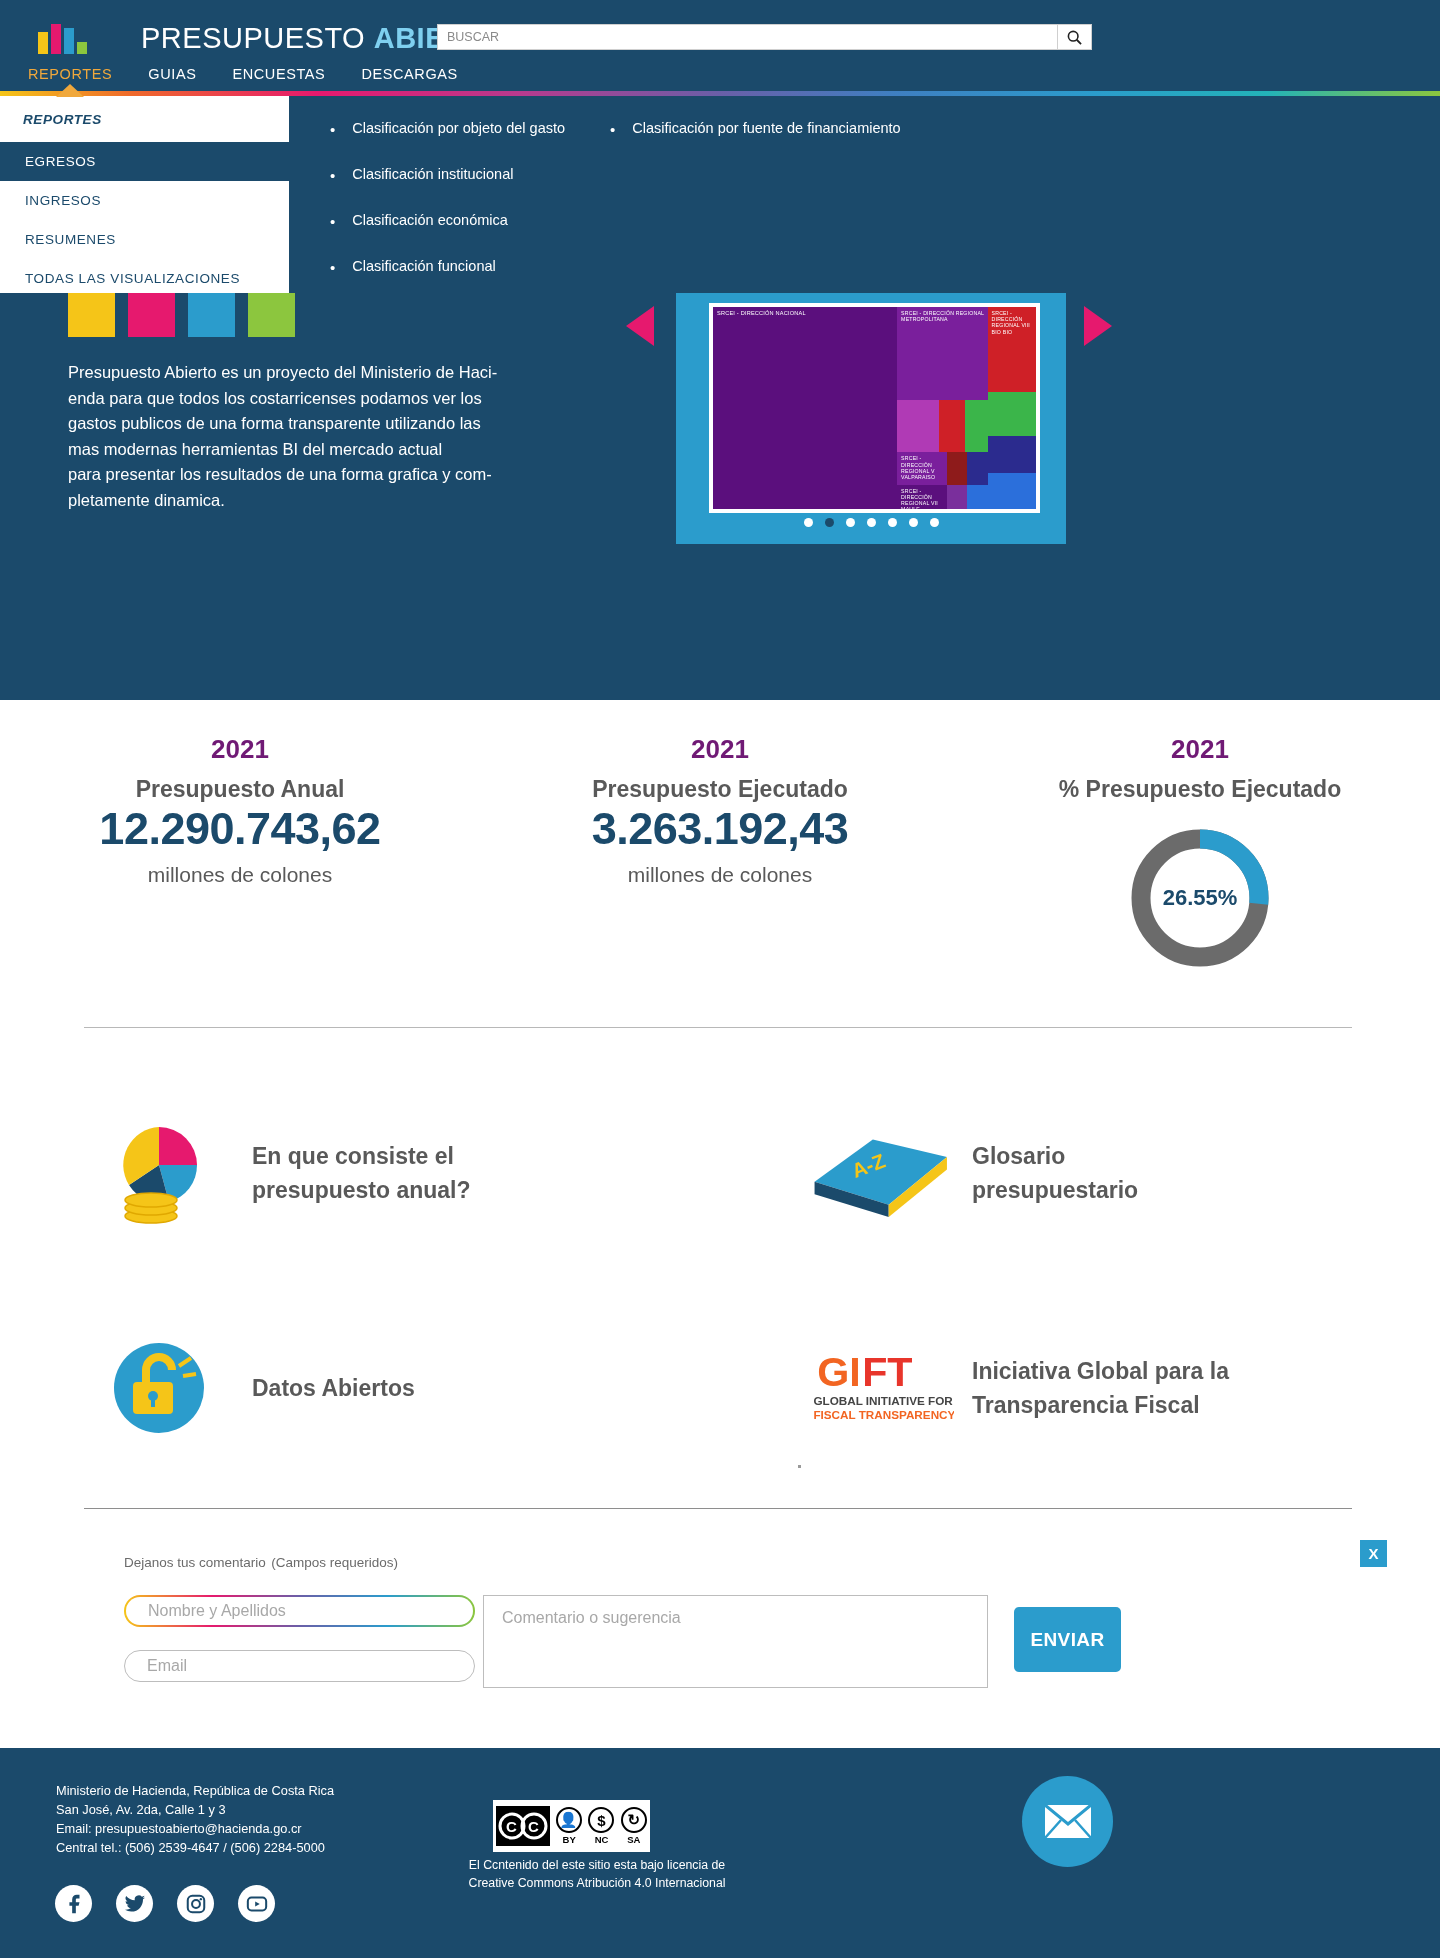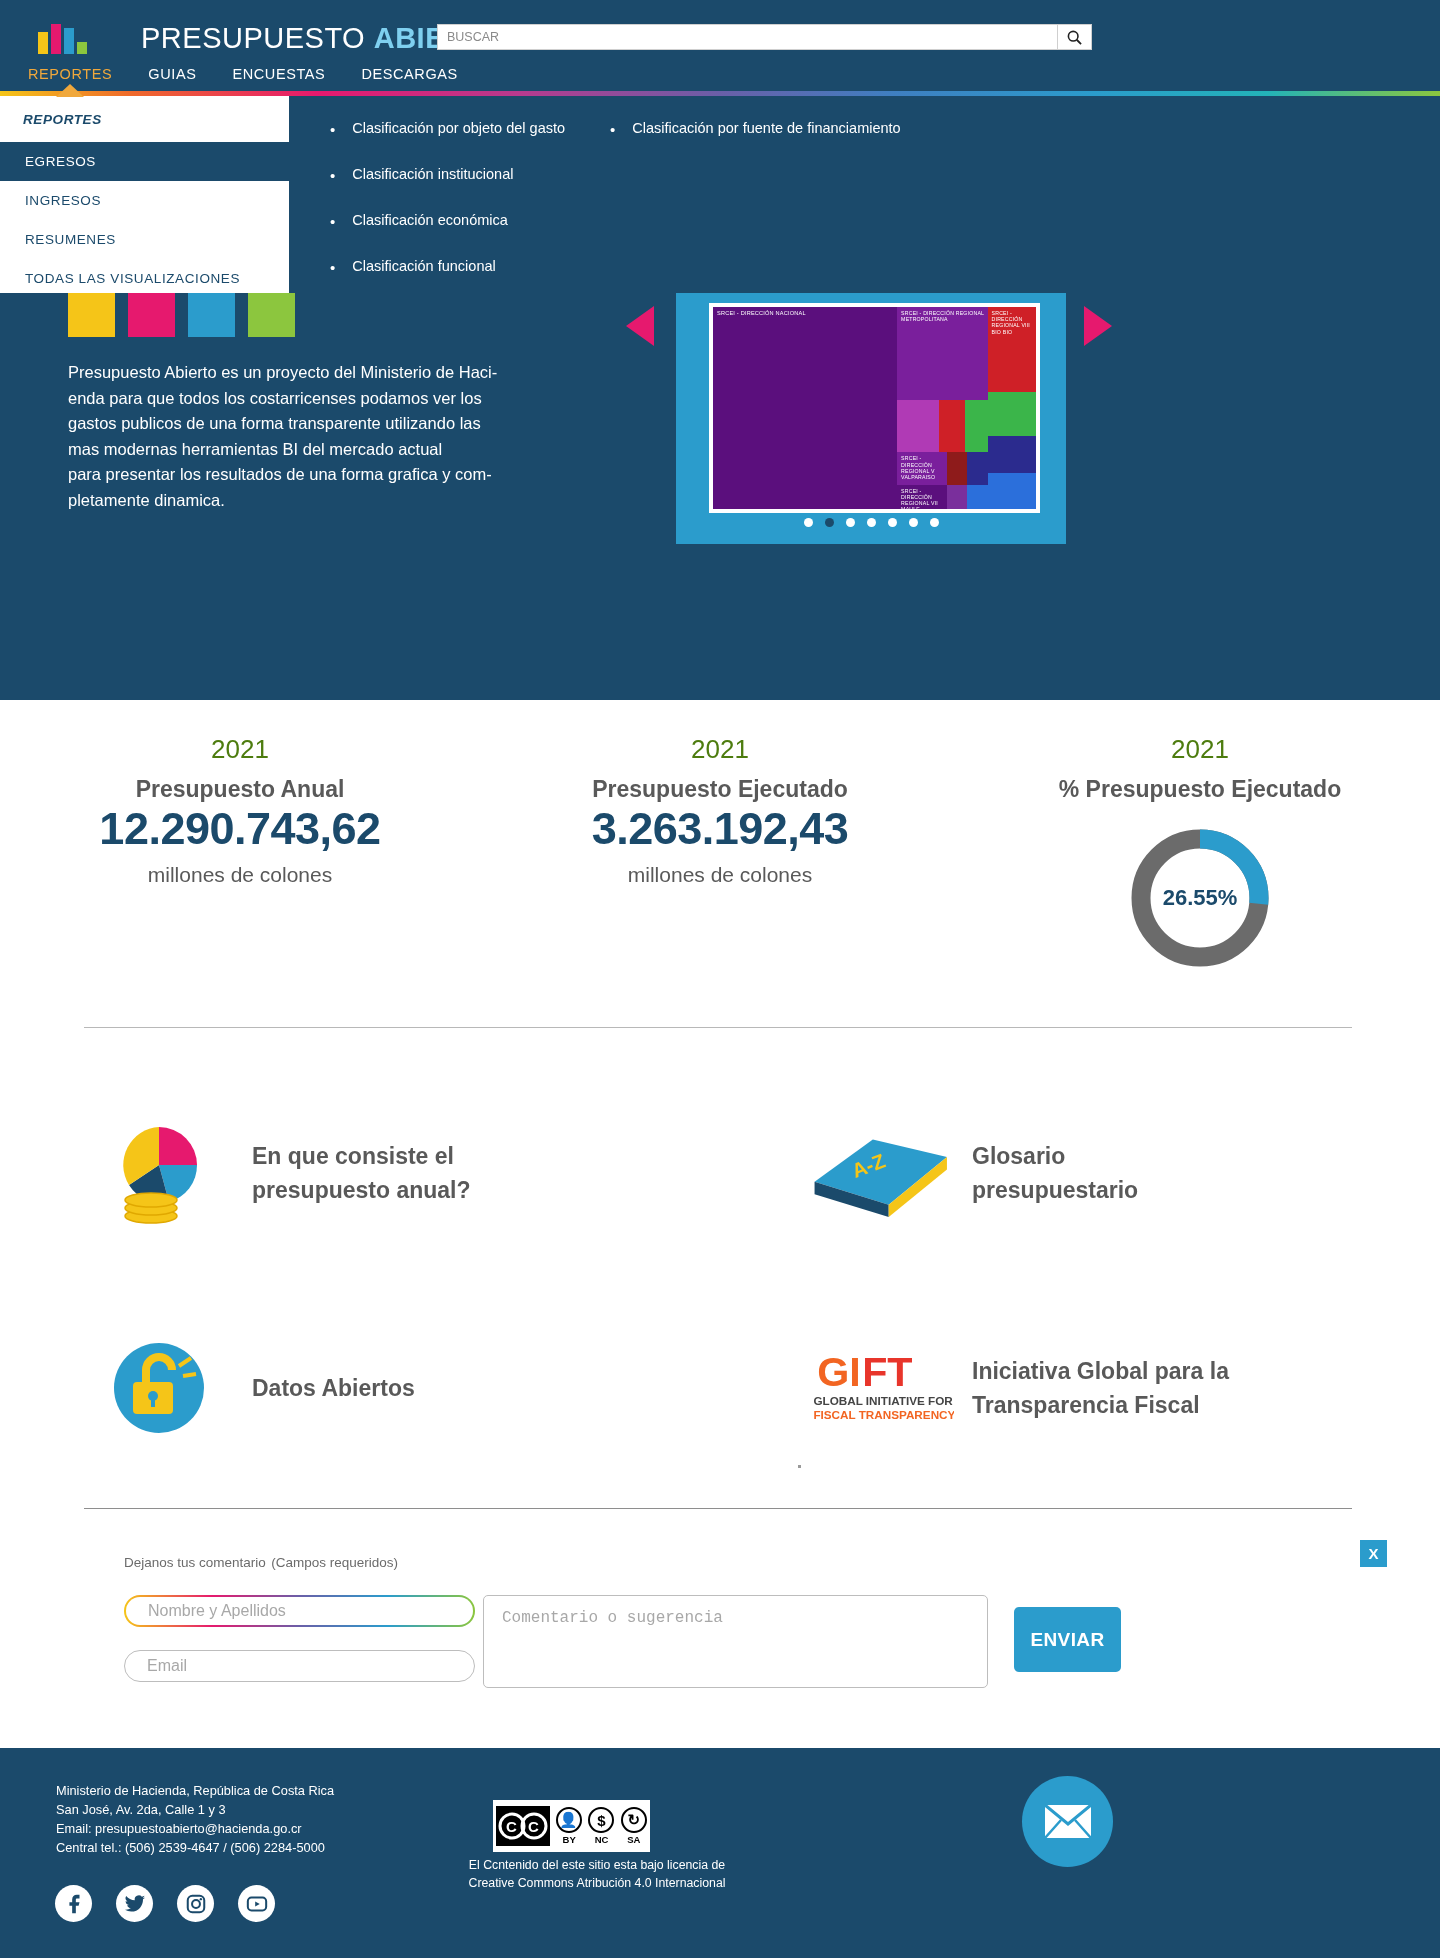--- a/index.html
+++ b/index.html
@@ -112,21 +112,21 @@
   .dots { position: absolute; left: 0; right: 0; bottom: 17px; display: flex; justify-content: center; gap: 12px; }
   .dots i { width: 9px; height: 9px; border-radius: 50%; background: #ffffff; display: block; cursor: pointer; }
   .dots i.on { background: #1b4a6b; }
   .arrow-l, .arrow-r { position: absolute; top: 306px; width: 0; height: 0; cursor: pointer; }
   .arrow-l { left: 626px; border-top: 20px solid transparent; border-bottom: 20px solid transparent; border-right: 28px solid #e6196e; }
   .arrow-r { left: 1084px; border-top: 20px solid transparent; border-bottom: 20px solid transparent; border-left: 28px solid #e6196e; }
 
   
   .kpis { position: absolute; left: 0; top: 700px; width: 1440px; height: 300px; display: flex; }
   .kpi { flex: 1; text-align: center; padding-top: 34px; }
-  .kpi .year { font-size: 26px; font-weight: 400; color: #4d7c0f; }
+  .kpi .year { font-size: 26px; font-weight: 700; color: #701a75; }
   .kpi .title { font-size: 23px; font-weight: 700; color: #595959; margin-top: 11px; }
   .kpi .value { font-size: 45px; font-weight: 700; color: #1b4a6b; letter-spacing: -.5px; }
   .kpi .unit { font-size: 21px; color: #595959; margin-top: 8px; }
   .donut { width: 148px; height: 148px; margin: 21px auto 0; position: relative; }
   .donut .pct {
     position: absolute; inset: 0; display: flex; align-items: center; justify-content: center;
     font-size: 22px; font-weight: 700; color: #1b4a6b;
   }
   .divider { position: absolute; left: 84px; top: 1027px; width: 1268px; height: 1px; background: #b8b8b8; }
 
@@ -158,23 +158,23 @@
     top: 73px; border: none;
     background:
       linear-gradient(#fff,#fff) padding-box,
       linear-gradient(to right,#f5c518,#e6196e,#6a5fa8,#2b9ccc,#8cc63e) border-box;
     border: 2px solid transparent;
   }
   .inp-mail { top: 128px; border: 1px solid #bdbdbd; }
   .inp-name::placeholder, .inp-mail::placeholder { color: #a8a8a8; }
   .inp-comment {
     position: absolute; left: 443px; top: 73px; width: 505px; height: 93px;
-    border: 1px solid #bdbdbd; border-radius: 5px; outline: none; resize: none;
+    border: 1px solid #bdbdbd; border-radius: 0; outline: none; resize: none;
     font-size: 16px; color: #a8a8a8; padding: 13px 0 8px 18px;
-    font-family: Liberation Mono, monospace;
+    font-family: Liberation Sans, sans-serif;
   }
   .inp-comment::placeholder { color: #a8a8a8; }
   .sendbtn {
     position: absolute; left: 974px; top: 85px; width: 107px; height: 65px;
     background: #2b9ccc; color: #ffffff; border: none; border-radius: 5px;
     font-size: 19px; font-weight: 700; letter-spacing: .4px; cursor: pointer;
     font-family: "Liberation Sans", sans-serif;
   }
 
   

